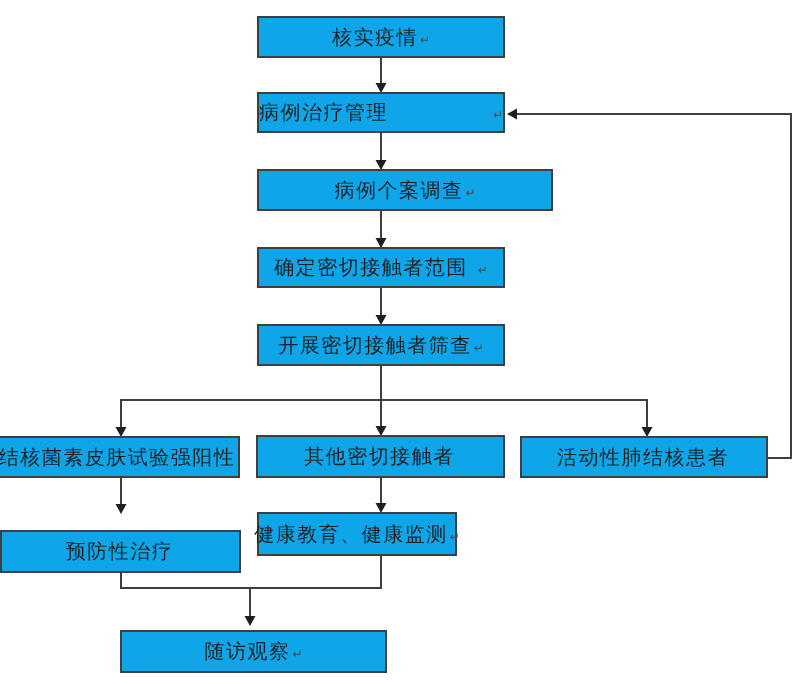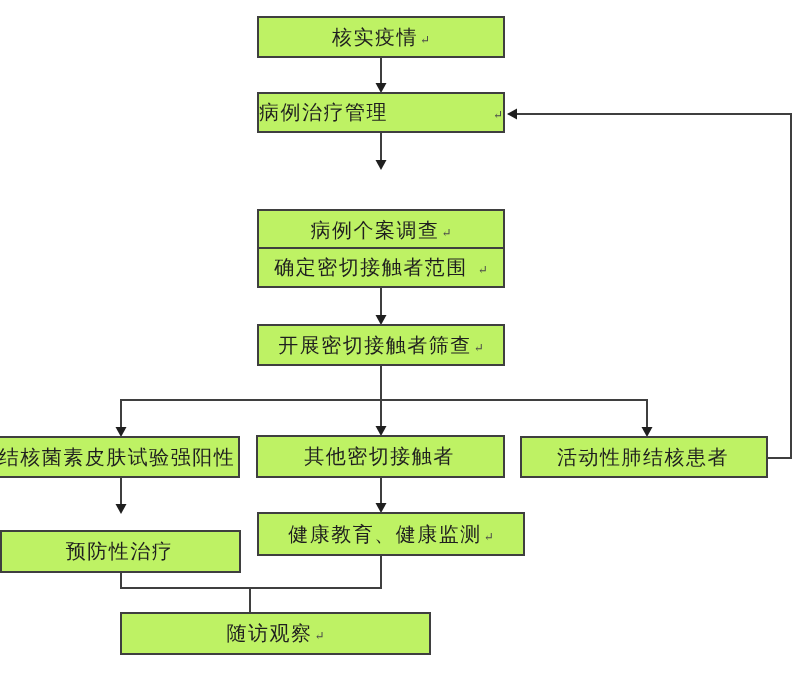--- a/index.html
+++ b/index.html
@@ -28,28 +28,29 @@
     fill: none;
   }
   .connectors polygon {
     fill: #1f1f1f;
     stroke: none;
   }
   .node {
     position: absolute;
     box-sizing: border-box;
     border: 2px solid #3f3f3f;
-    background: #bef264;
+    background: #0ea5e9;
     display: flex;
     align-items: center;
     justify-content: center;
     font-size: 20px;
     letter-spacing: 1.5px;
     color: #1f1f1f;
     white-space: nowrap;
+    font-family: Liberation Serif, serif;
   }
   .node .mark {
     font-size: 12px;
     letter-spacing: 0;
     color: #4a4a4a;
     margin-left: 2px;
     transform: translateY(3px);
   }
 </style>
 </head>
@@ -116,21 +117,21 @@
   <div class="node" style="left:257px; top:16px;  width:248px; height:42px;">
     <span>核实疫情</span>
       <span class="mark">↵</span>
   </div>
 
   <div class="node" style="left:257px; top:92px;  width:248px; height:41px;justify-content:space-between;">
     <span>病例治疗管理</span>
       <span class="mark">↵</span>
   </div>
 
-  <div class="node" style="left:257px; top:169px; width:248px; height:42px;margin-top:40px;">
+  <div class="node" style="left:257px; top:169px; width:296px; height:42px;">
     <span>病例个案调查</span>
       <span class="mark">↵</span>
   </div>
 
   <div class="node" style="left:257px; top:247px; width:248px; height:41px;gap:8px;">
     <span>确定密切接触者范围</span>
       <span class="mark">↵</span>
   </div>
 
   <div class="node" style="left:257px; top:324px; width:248px; height:42px;text-align:right;">
@@ -151,23 +152,23 @@
   <div class="node" style="left:256px; top:435px; width:249px; height:43px;">
     <span>其他密切接触者</span>
       <span class="mark"></span>
   </div>
 
   <div class="node" style="left:0px;   top:513px; width:241px; height:43px;margin-top:17px;">
     <span>预防性治疗</span>
       <span class="mark"></span>
   </div>
 
-  <div class="node" style="left:257px; top:512px; width:268px; height:44px;">
+  <div class="node" style="left:257px; top:512px; width:200px; height:44px;">
     <span>健康教育、健康监测</span>
       <span class="mark">↵</span>
   </div>
 
-  <div class="node" style="left:120px; top:612px; width:311px; height:43px;align-items:center;">
+  <div class="node" style="left:120px; top:630px; width:267px; height:43px;align-items:center;">
     <span>随访观察</span>
       <span class="mark">↵</span>
   </div>
 
 </div>
 
 </body></html>

